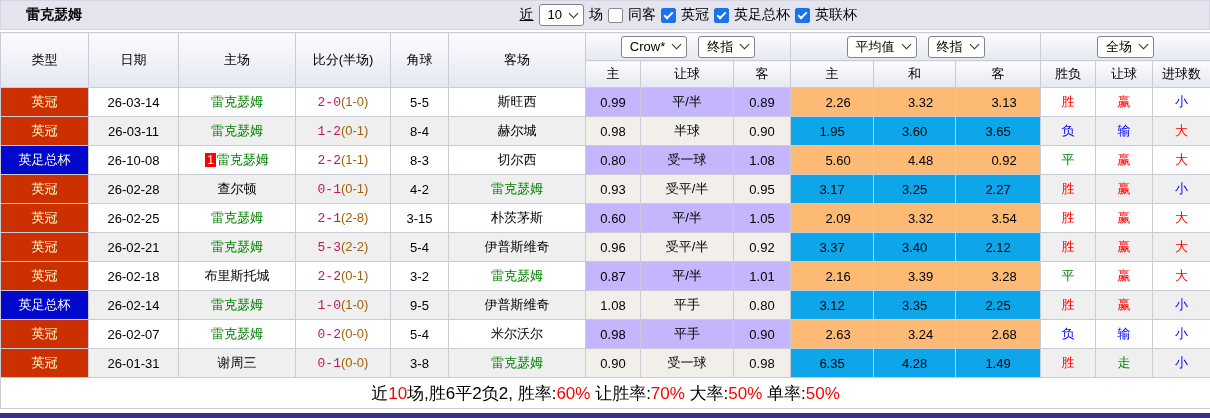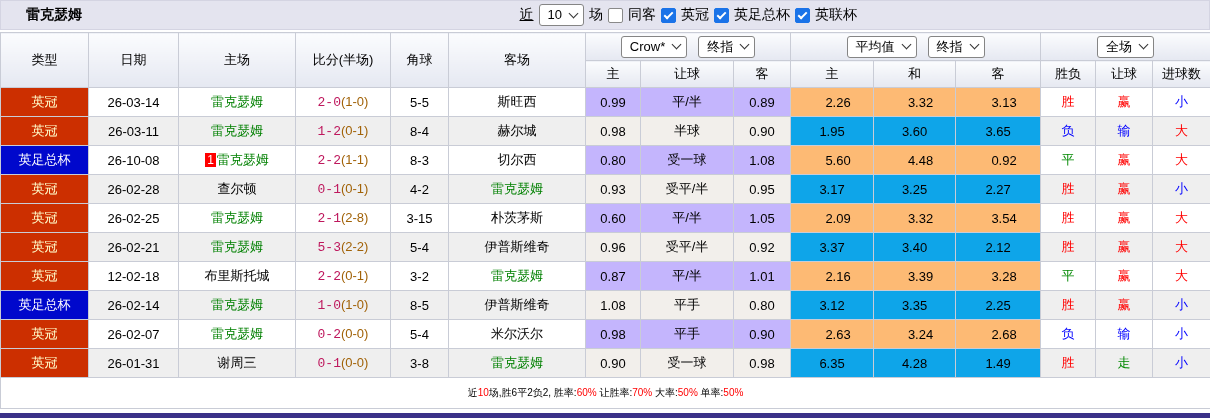--- a/index.html
+++ b/index.html
@@ -45,21 +45,21 @@
   tr.odd td.type.cup,    tr.even td.type.cup{background:#0008cc;color:#ffffff;}
 
   .self{color:#008000;}
   .ft{color:#be185d;font-family:Liberation Mono, monospace;}
   .ht{color:#a16207;}
   .badge1{background:#ff0000;color:#fff;padding:0 2px;margin-right:1px;font-size:12px;}
   .c-red{color:#ff0000;}
   .c-blue{color:#0000ff;}
   .c-green{color:#008800;}
 
-  tfoot td{height:30px;background:#fff;font-size:10px;}
+  tfoot td{height:30px;background:#fff;font-size:17px;}
   .seg-red{color:#ff0000;}
 
   .bottombar{height:7px;background:#3b3188;margin-top:4px;}
 </style>
 </head>
 <body>
 
 <div class="page">
 
   <div class="titlebar">
@@ -251,41 +251,41 @@
           <td class="asian">0.92</td>
           <td class="euro">3.37</td>
           <td class="euro">3.40</td>
           <td class="euro">2.12</td>
           <td class="res c-red">胜</td>
           <td class="res c-red">赢</td>
           <td class="res c-red">大</td>
         </tr>
         <tr class="odd">
           <td class="type league">英冠</td>
-          <td class="date">12-02-18</td>
+          <td class="date">26-02-18</td>
           <td class="team"><span>布里斯托城</span></td>
           <td class="score"><span class="ft">2-2</span><span class="ht">(0-1)</span></td>
           <td class="corners">3-2</td>
           <td class="team"><span class="self">雷克瑟姆</span></td>
           <td class="asian">0.87</td>
           <td class="asian">平/半</td>
           <td class="asian">1.01</td>
           <td class="euro">2.16</td>
           <td class="euro">3.39</td>
           <td class="euro">3.28</td>
           <td class="res c-green">平</td>
           <td class="res c-red">赢</td>
           <td class="res c-red">大</td>
         </tr>
         <tr class="even">
           <td class="type cup">英足总杯</td>
           <td class="date">26-02-14</td>
           <td class="team"><span class="self">雷克瑟姆</span></td>
           <td class="score"><span class="ft">1-0</span><span class="ht">(1-0)</span></td>
-          <td class="corners">8-5</td>
+          <td class="corners">9-5</td>
           <td class="team"><span>伊普斯维奇</span></td>
           <td class="asian">1.08</td>
           <td class="asian">平手</td>
           <td class="asian">0.80</td>
           <td class="euro">3.12</td>
           <td class="euro">3.35</td>
           <td class="euro">2.25</td>
           <td class="res c-red">胜</td>
           <td class="res c-red">赢</td>
           <td class="res c-blue">小</td>

